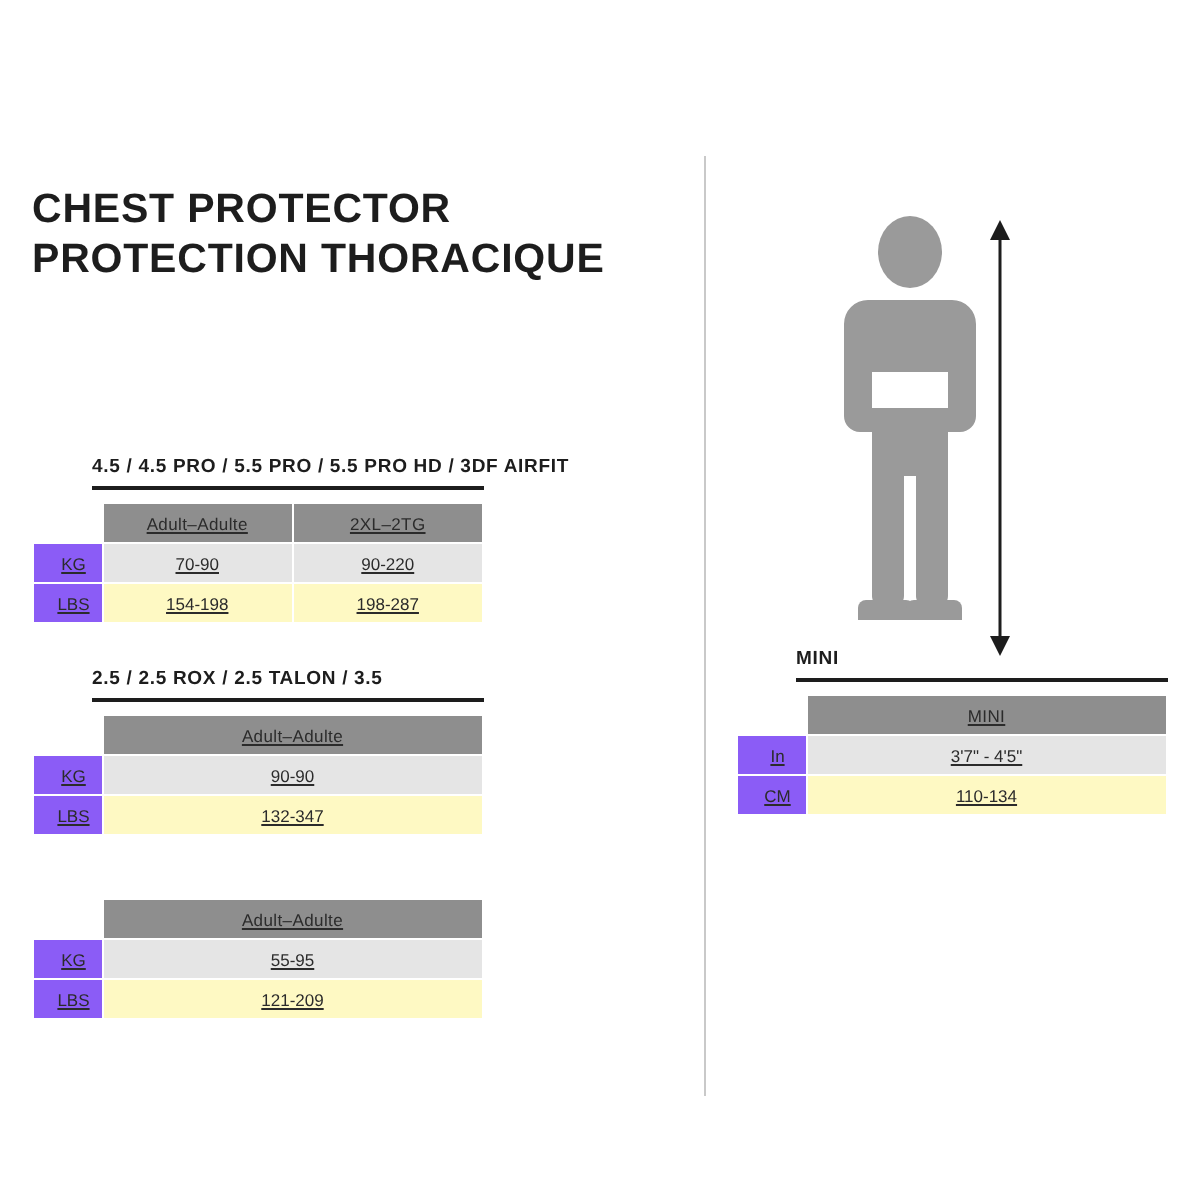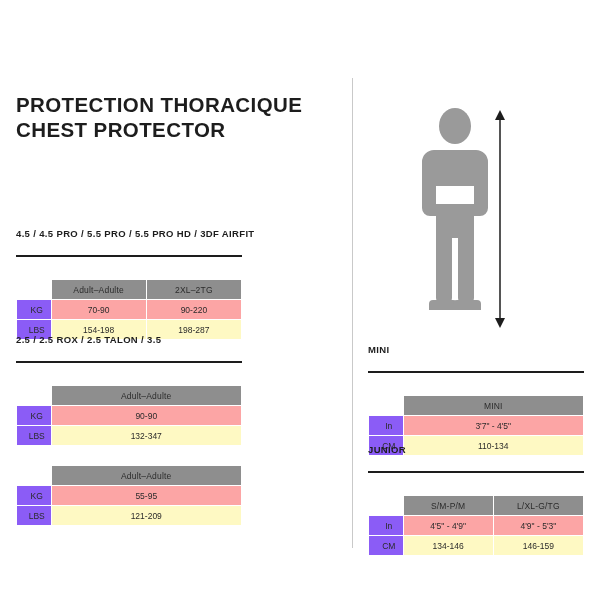--- a/index.html
+++ b/index.html
@@ -52,33 +52,35 @@
   .section {
     position: absolute;
     left: 16px;
     width: 226px;
   }
   .section-title {
     font-weight: bold;
     font-size: 9.5px;
     letter-spacing: 0.35px;
     color: #1d1d1d;
-    padding-bottom: 16px;
+    padding-bottom: 4px;
     border-bottom: 2px solid #1d1d1d;
     white-space: nowrap;
+    margin-left: 30px;
   }
   .sec-1 { top: 228px; }
   .sec-2 { top: 334px; }
   .sec-3 { top: 443px; width: 226px; }
 
   table.grid {
     border-collapse: collapse;
     width: 100%;
-    margin-top: 22px;
+    margin-top: 6px;
     table-layout: fixed;
+    text-decoration: underline;
   }
   table.grid td, table.grid th {
     border: 1px solid #ffffff;
     font-size: 8.5px;
     height: 19px;
     text-align: center;
     vertical-align: middle;
     font-weight: normal;
     color: #2b2b2b;
     padding: 0;
@@ -94,31 +96,31 @@
     background: #ffffff;
     border: none !important;
   }
   .rowlab {
     background: #8b5cf6;
     font-size: 8px;
     text-align: left;
     padding-left: 6px !important;
     color: #333;
   }
-  .cell-light { background: #fca5a5; }
+  .cell-light { background: #e5e5e5; }
   .cell-mid { background: #fef9c3; }
   .col-lab { width: 34px; }
 
   
   .rsection {
     position: absolute;
     left: 368px;
     width: 216px;
   }
-  .rsec-mini { top: 344px; }
+  .rsec-mini { top: 324px; }
   .rsec-junior { top: 444px; }
 
   
   .figure-wrap {
     position: absolute;
     left: 400px;
     top: 108px;
     width: 110px;
     height: 222px;
   }
@@ -130,22 +132,22 @@
     width: 16px;
     height: 218px;
   }
 </style>
 </head>
 <body>
 
 <div class="page">
 
   <div class="title-block">
+    <div class="title-line">CHEST PROTECTOR</div>
     <div class="title-line">PROTECTION THORACIQUE</div>
-    <div class="title-line">CHEST PROTECTOR</div>
   </div>
 
   <div class="divider"></div>
 
   <div class="section sec-1">
     <div class="section-title">4.5 / 4.5 PRO / 5.5 PRO / 5.5 PRO HD / 3DF AIRFIT</div>
     <table class="grid">
       <tbody>
           <tr>
         <th class="hdr-blank col-lab"></th>
@@ -240,36 +242,14 @@
         <td class="cell-light" colspan="2">3'7" - 4'5"</td>
       </tr>
       <tr>
         <td class="rowlab col-lab">CM</td>
         <td class="cell-mid" colspan="2">110-134</td>
       </tr>
     </tbody>
       </table>
   </div>
 
-  <div class="rsection rsec-junior">
-    <div class="section-title">JUNIOR</div>
-    <table class="grid">
-      <tbody>
-          <tr>
-        <th class="hdr-blank col-lab"></th>
-        <th class="hdr-dark">S/M-P/M</th>
-        <th class="hdr-dark">L/XL-G/TG</th>
-      </tr>
-      <tr>
-        <td class="rowlab col-lab">In</td>
-        <td class="cell-light">4'5" - 4'9"</td>
-        <td class="cell-light">4'9" - 5'3"</td>
-      </tr>
-      <tr>
-        <td class="rowlab col-lab">CM</td>
-        <td class="cell-mid">134-146</td>
-        <td class="cell-mid">146-159</td>
-      </tr>
-    </tbody>
-      </table>
-  </div>
 
 </div>
 
 </body></html>

